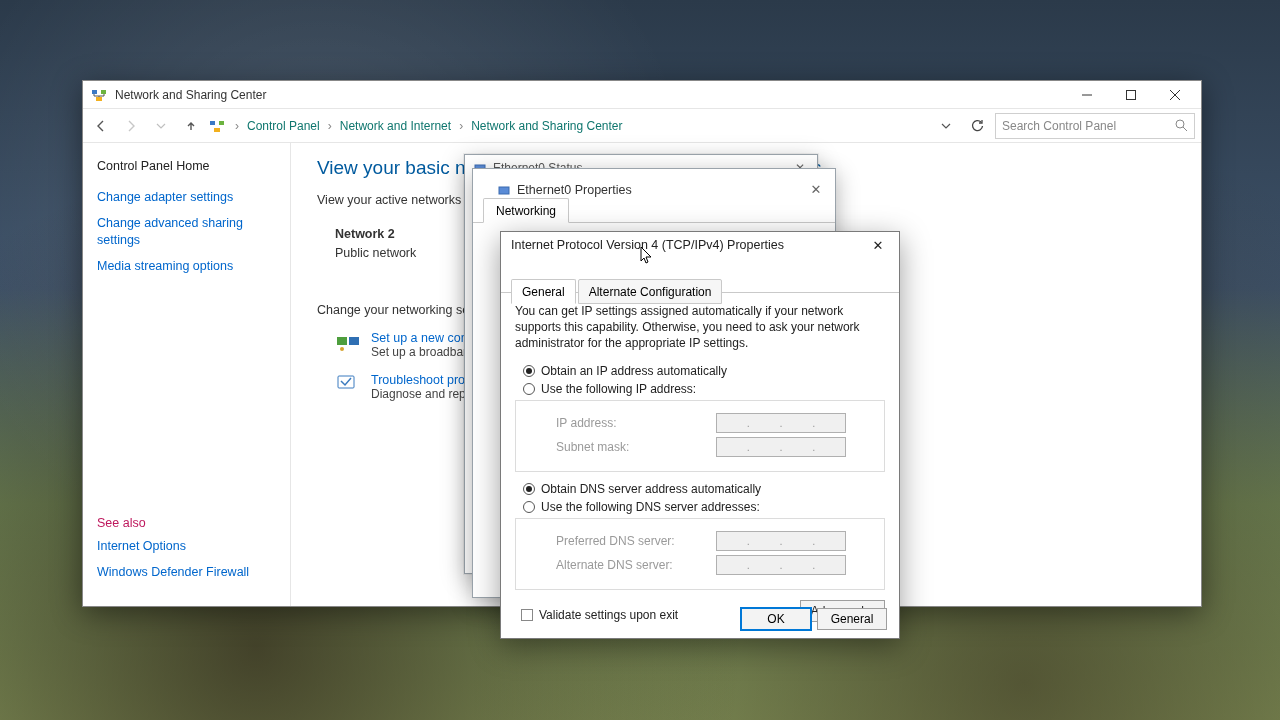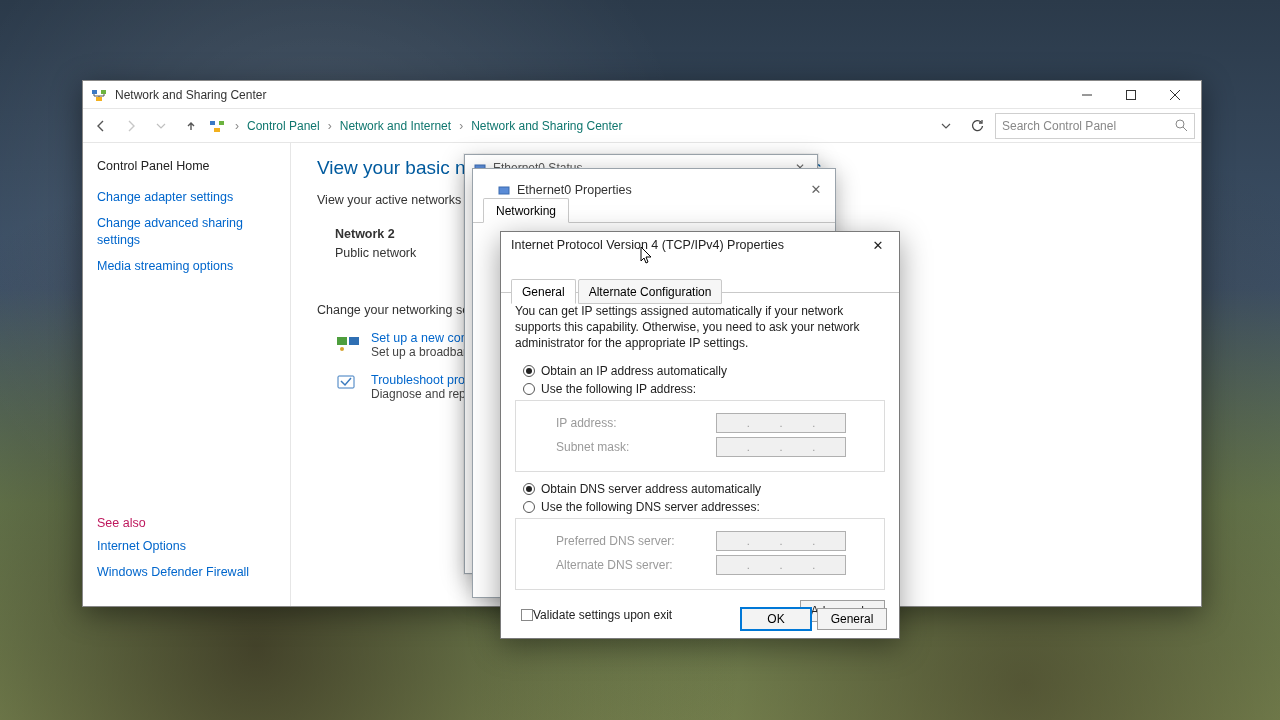--- a/index.html
+++ b/index.html
@@ -227,21 +227,21 @@
   }
   .ip-box {
     width:130px; height:20px;
     border:1px solid #b0b0b0;
     background:#f0f0f0;
     display:flex; align-items:center; justify-content:space-evenly;
     color:#9a9a9a; font-size:11px;
   }
   .ip-box .d::after { content:"."; }
 
-  .chk-row { display:flex; align-items:center; margin-top:8px; margin-left:6px;}
+  .chk-row { display:flex; align-items:center; gap:6px; margin-top:8px; margin-left:6px;}
   .chk {
     width:12px;height:12px;border:1px solid #888;background:#fff;
   }
 
   .adv-row { display:flex; justify-content:space-between; align-items:center; margin-top:6px;}
   .btn {
     min-width:70px; height:22px;
     border:1px solid #9e9e9e;
     background:#f3f3f3;
     font-size:12px;

